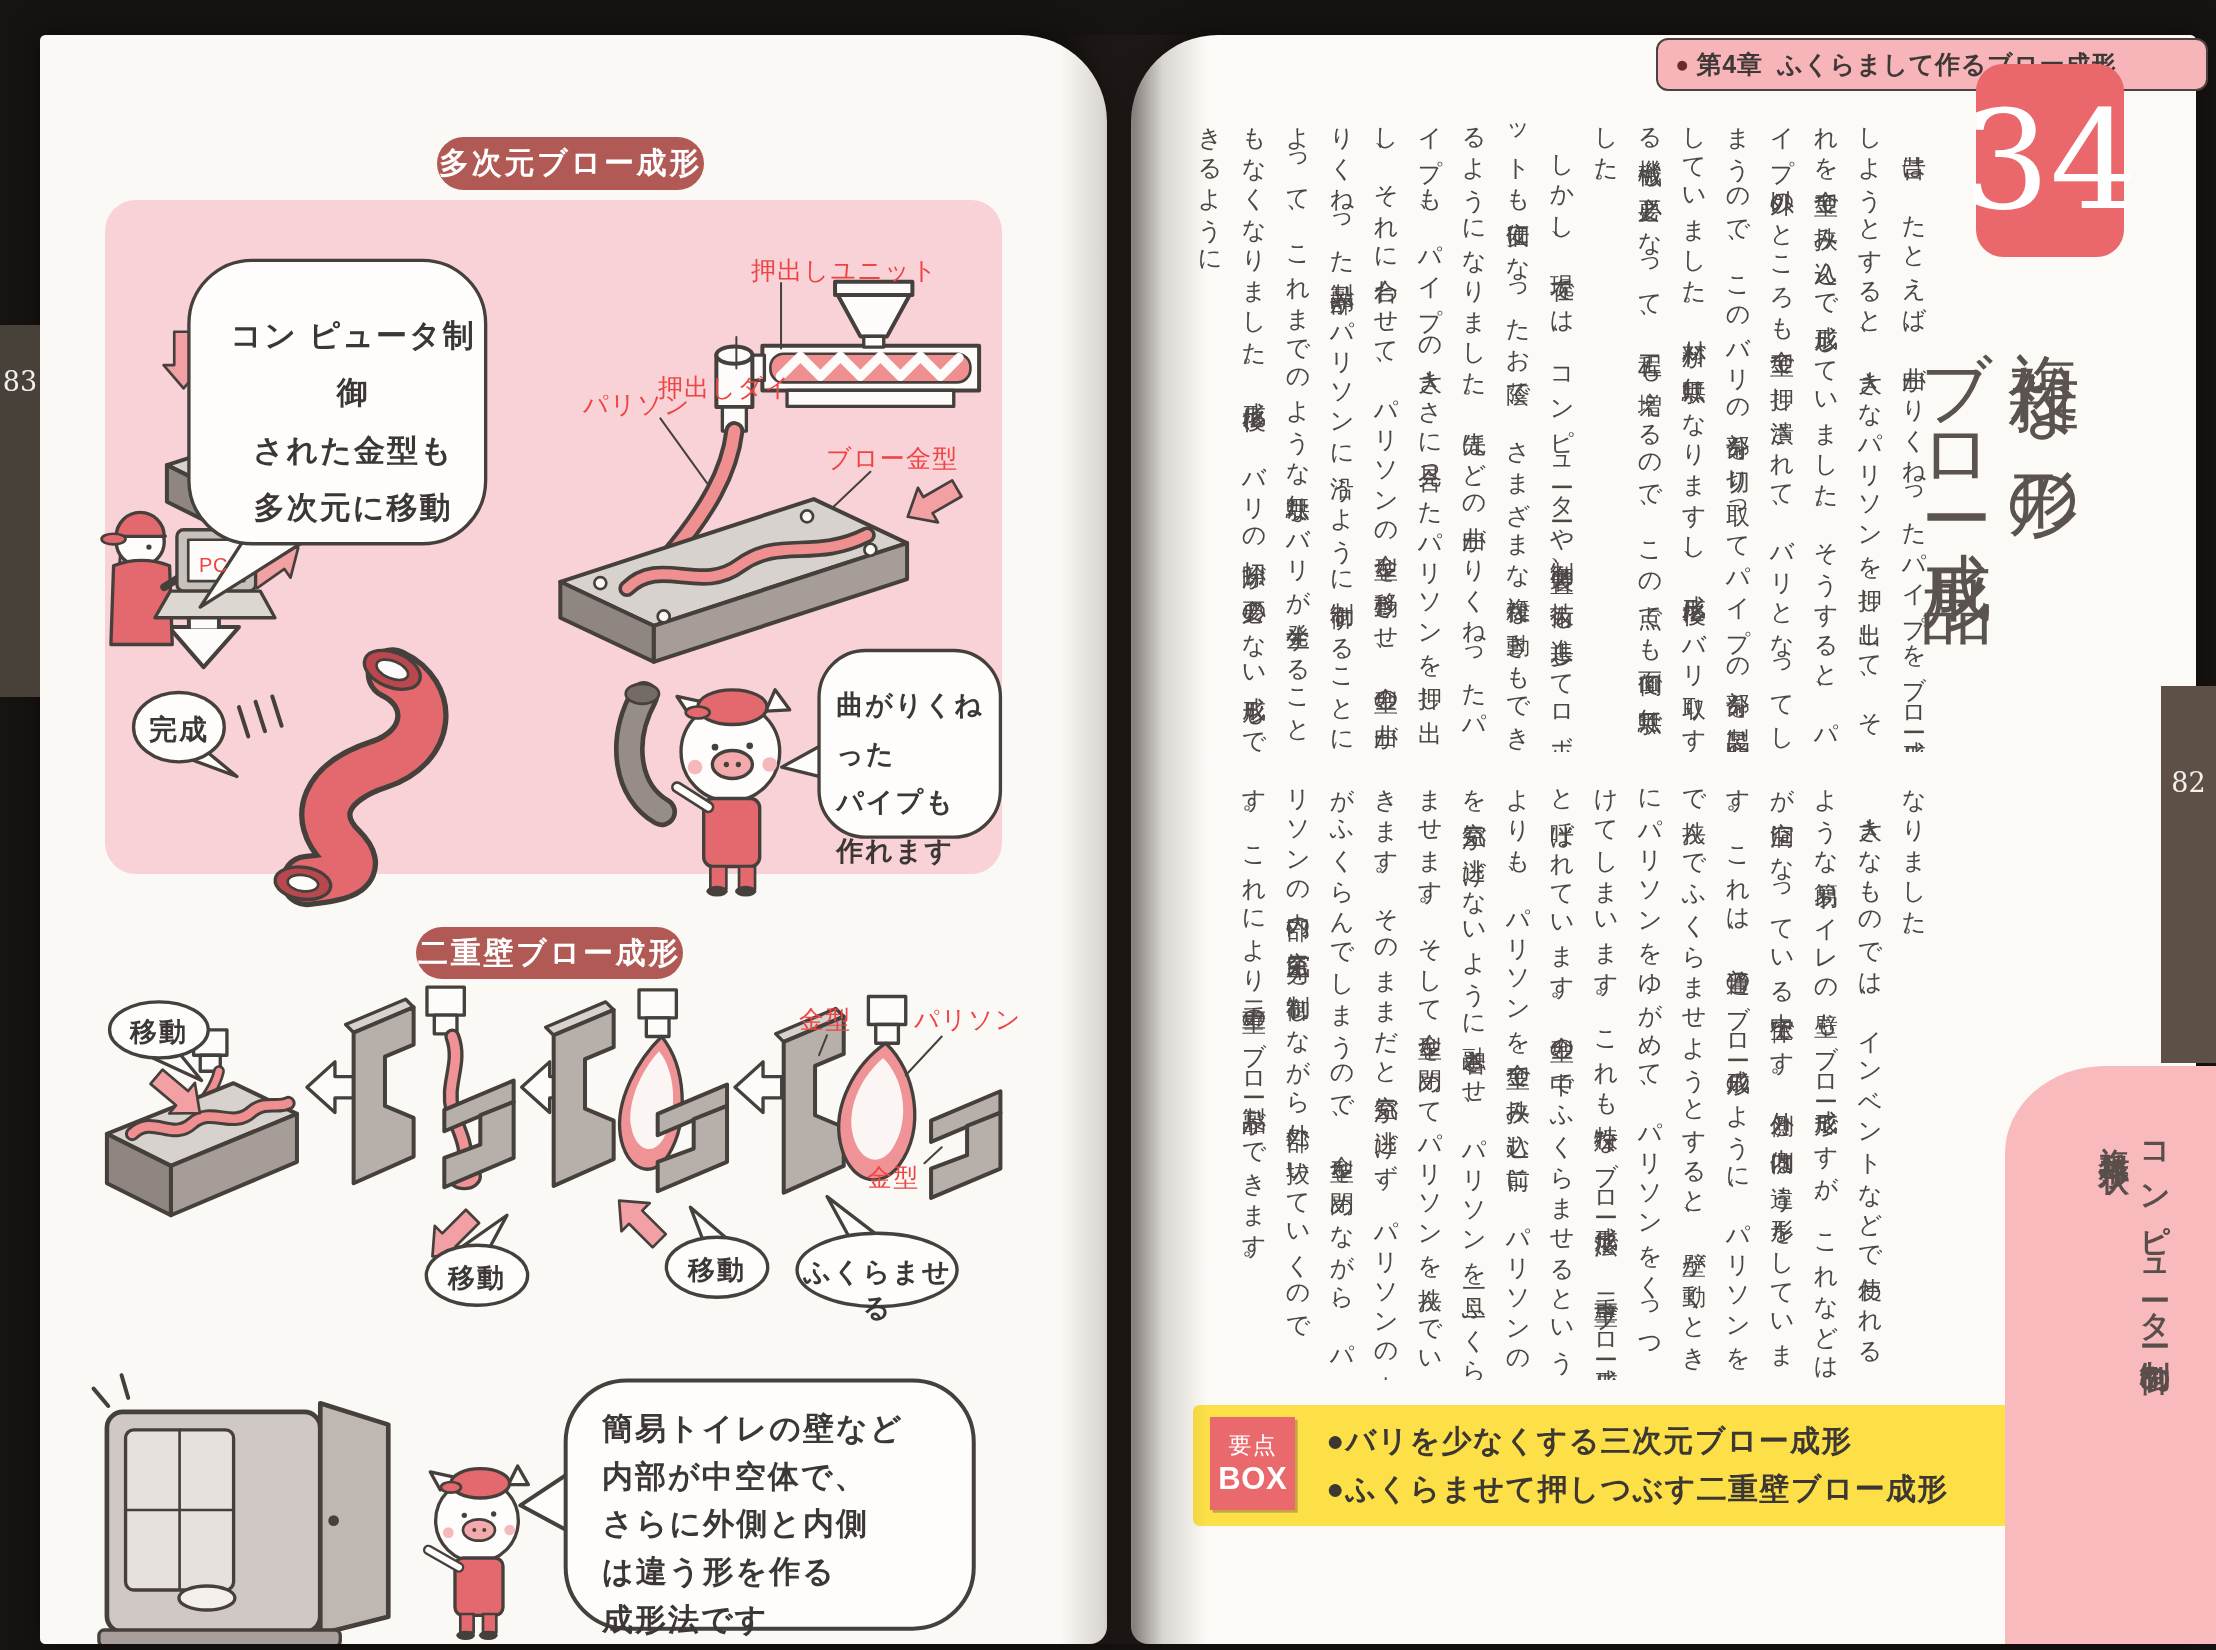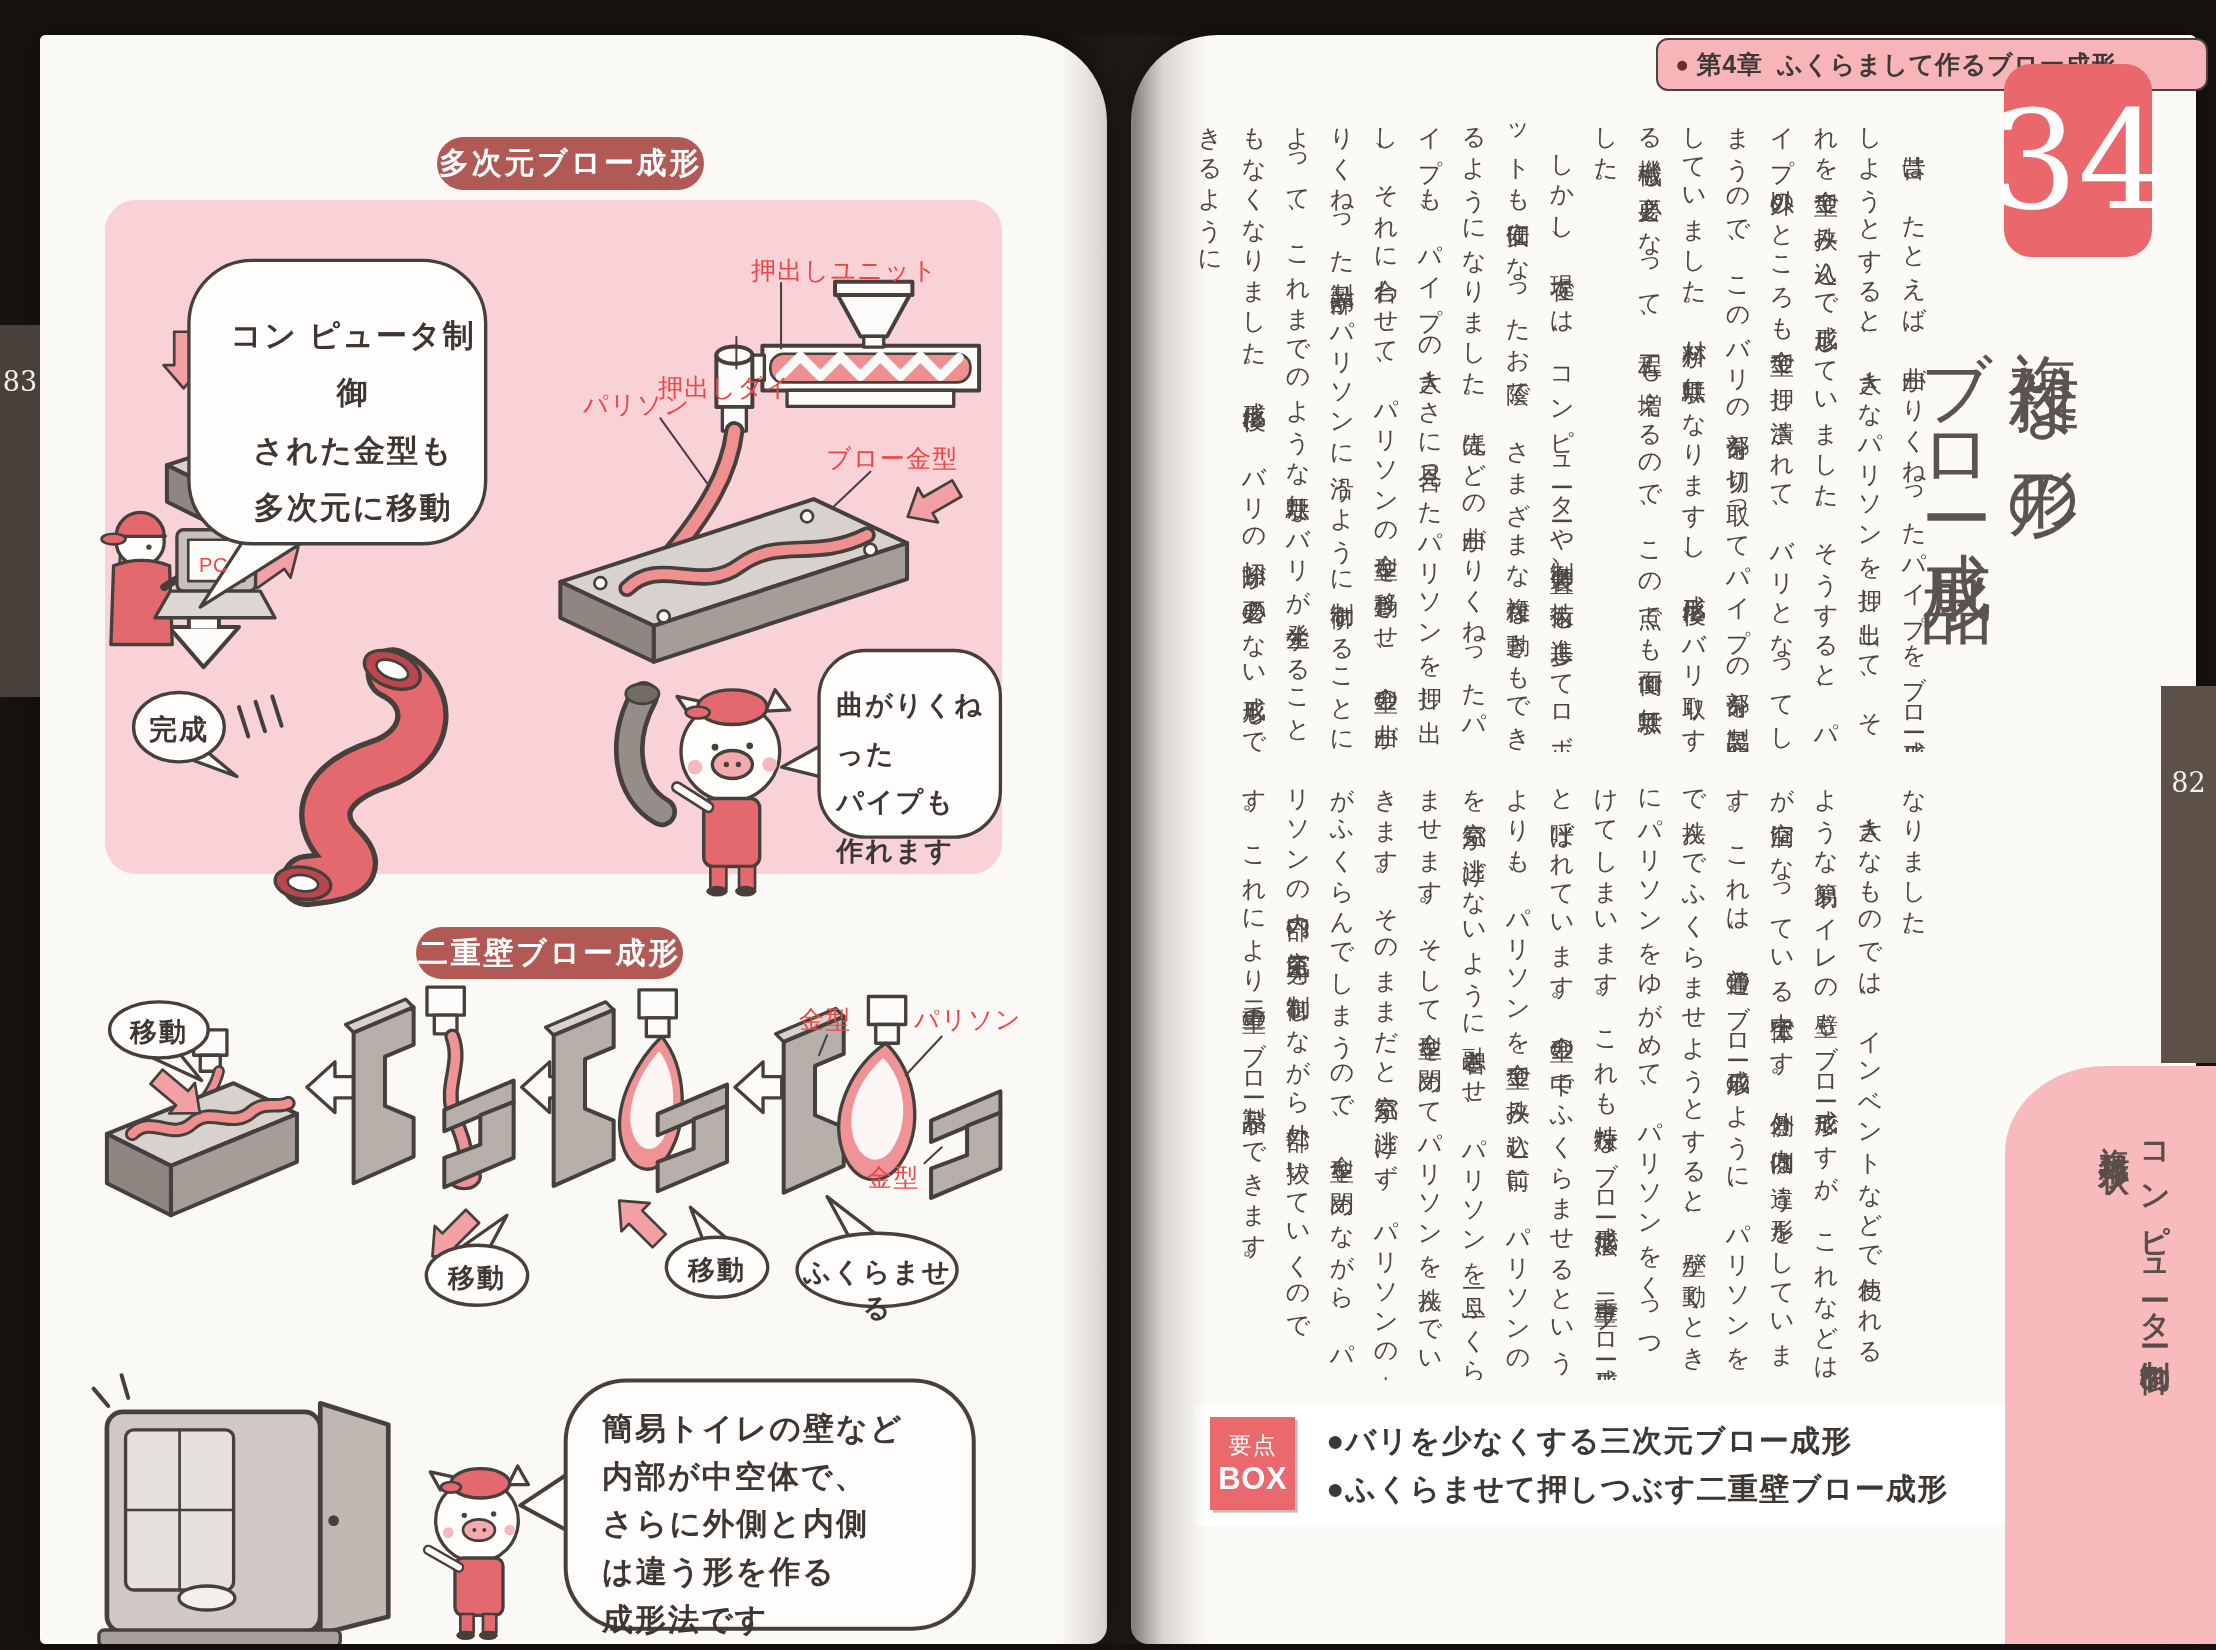--- a/index.html
+++ b/index.html
@@ -24,33 +24,33 @@
 
   
   #chapter-tab{left:1656px;top:38px;width:552px;height:53px;background:#f8b5b9;border:2px solid #49423e;
                border-radius:12px;display:flex;align-items:center;padding-left:17.3px;box-sizing:border-box;
                font-size:25px;font-weight:600;color:#3e3936;letter-spacing:0.7px;}
   #chapter-tab .bullet{color:#6b2b27;font-size:23px;margin-right:6.7px;}
   #chapter-tab .chnum{margin-right:14.7px;font-weight:700;}
 
   #num-badge{left:1976px;top:64px;width:148px;height:193px;background:#ea686c;border-radius:27px;
              display:flex;align-items:center;justify-content:center;color:#fff;
-             font-family:"DejaVu Serif","Liberation Serif",serif;font-size:137px;margin-left:28px;}
+             font-family:"DejaVu Serif","Liberation Serif",serif;font-size:137px;}
   #section-title{left:1913px;top:295px;width:175px;height:560px;writing-mode:vertical-rl;
                  font-size:71px;line-height:87px;letter-spacing:13.3px;color:#5b534f;font-weight:500;}
 
   
   .vblock{writing-mode:vertical-rl;font-size:24px;line-height:44px;letter-spacing:3.3px;color:#4c4745;overflow:hidden;}
   .vblock p{margin:0;}
   .vblock p.ind{text-indent:27px;}
   #body-top{left:1184px;top:110px;width:752px;height:642px;}
   #body-bottom{left:1184px;top:772px;width:752px;height:608px;}
 
   
-  #point-box{left:1193px;top:1405px;width:822px;height:121px;background:#ffffff;border-radius:6.7px;}
+  #point-box{left:1193px;top:1405px;width:822px;height:121px;background:#fde047;border-radius:6.7px;}
   #point-badge{left:17.3px;top:12px;width:85px;height:93px;background:#e9696d;color:#fff;text-align:center;
                display:flex;flex-direction:column;justify-content:center;box-shadow:2.7px 2.7px 0 rgba(90,60,60,.35);}
   #point-badge .l1{font-size:23px;letter-spacing:1.3px;}
   #point-badge .l2{font-size:31px;font-weight:700;letter-spacing:0.7px;}
   #point-bullets{left:133px;top:0;height:100%;display:flex;flex-direction:column;justify-content:center;gap:6.7px;
                  font-size:30px;font-weight:700;color:#3c3733;letter-spacing:1.3px;}
 
   
   #side-tab{left:2005px;top:1066px;width:211px;height:578px;background:#f9babd;border-top-left-radius:100px 87px;}
   #side-tab-text{right:40px;top:57px;writing-mode:vertical-rl;font-size:30px;line-height:41px;

